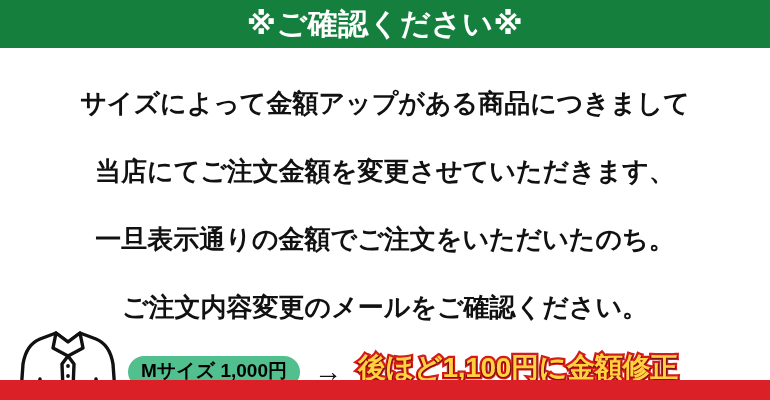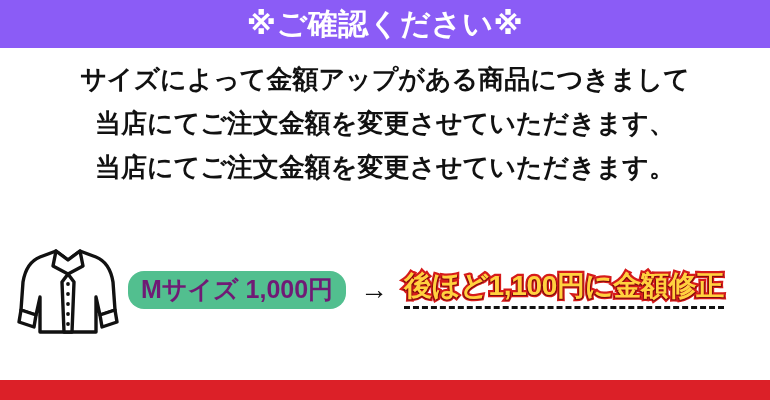--- a/index.html
+++ b/index.html
@@ -21,21 +21,21 @@
     position: relative;
     background: #ffffff;
     display: flex;
     flex-direction: column;
   }
 
   
   .header-bar {
     width: 100%;
     height: 48px;
-    background: #8b5cf6;
+    background: #15803d;
     display: flex;
     align-items: center;
     justify-content: center;
     flex: 0 0 auto;
   }
   .header-title {
     color: #ffffff;
     font-size: 30px;
     font-weight: bold;
     letter-spacing: 0.5px;
@@ -52,20 +52,21 @@
     align-items: center;
   }
   .message-line {
     color: #111111;
     font-size: 26px;
     font-weight: bold;
     line-height: 1.0;
     margin-bottom: 18px;
     white-space: nowrap;
     text-align: center;
+    margin-top: 24px;
   }
   .message-line:last-child {
     margin-bottom: 0;
   }
 
   
   .compare-row {
     flex: 1 1 auto;
     display: flex;
     align-items: center;
@@ -92,22 +93,22 @@
     display: flex;
     flex-direction: column;
     gap: 10px;
     align-items: flex-start;
   }
 
   .badge {
     background: #52bf8f;
     border-radius: 16px;
     padding: 4px 13px 6px 13px;
-    color: #701a75;
-    font-size: 25px;
+    color: #000000;
+    font-size: 19px;
     font-weight: bold;
     line-height: 1.12;
     white-space: nowrap;
     display: inline-block;
   }
   .badge.badge-bright {
     background: #4dc06f;
   }
 
   
@@ -173,21 +174,22 @@
 
 <div id="banner">
 
   <div class="header-bar">
     <div class="header-title">※ご確認ください※</div>
   </div>
 
   <div class="message-block">
     <div class="message-line">サイズによって金額アップがある商品につきまして</div>
     <div class="message-line">当店にてご注文金額を変更させていただきます、</div>
-    <div class="message-line">当店にてご注文金額を変更させていただきます。</div>
+    <div class="message-line">一旦表示通りの金額でご注文をいただいたのち。</div>
+    <div class="message-line">ご注文内容変更のメールをご確認ください。</div>
   </div>
 
   <div class="compare-row">
 
     <div class="shirt-icon">
       <svg width="104" height="104" viewBox="0 0 104 104" aria-hidden="true">
         <g fill="#ffffff" stroke="#111111" stroke-width="3.4" stroke-linejoin="round" stroke-linecap="round">
 
           <path d="M40 13 L52 22 L64 13
                    L80 19 C90 23 95 32 97 44

